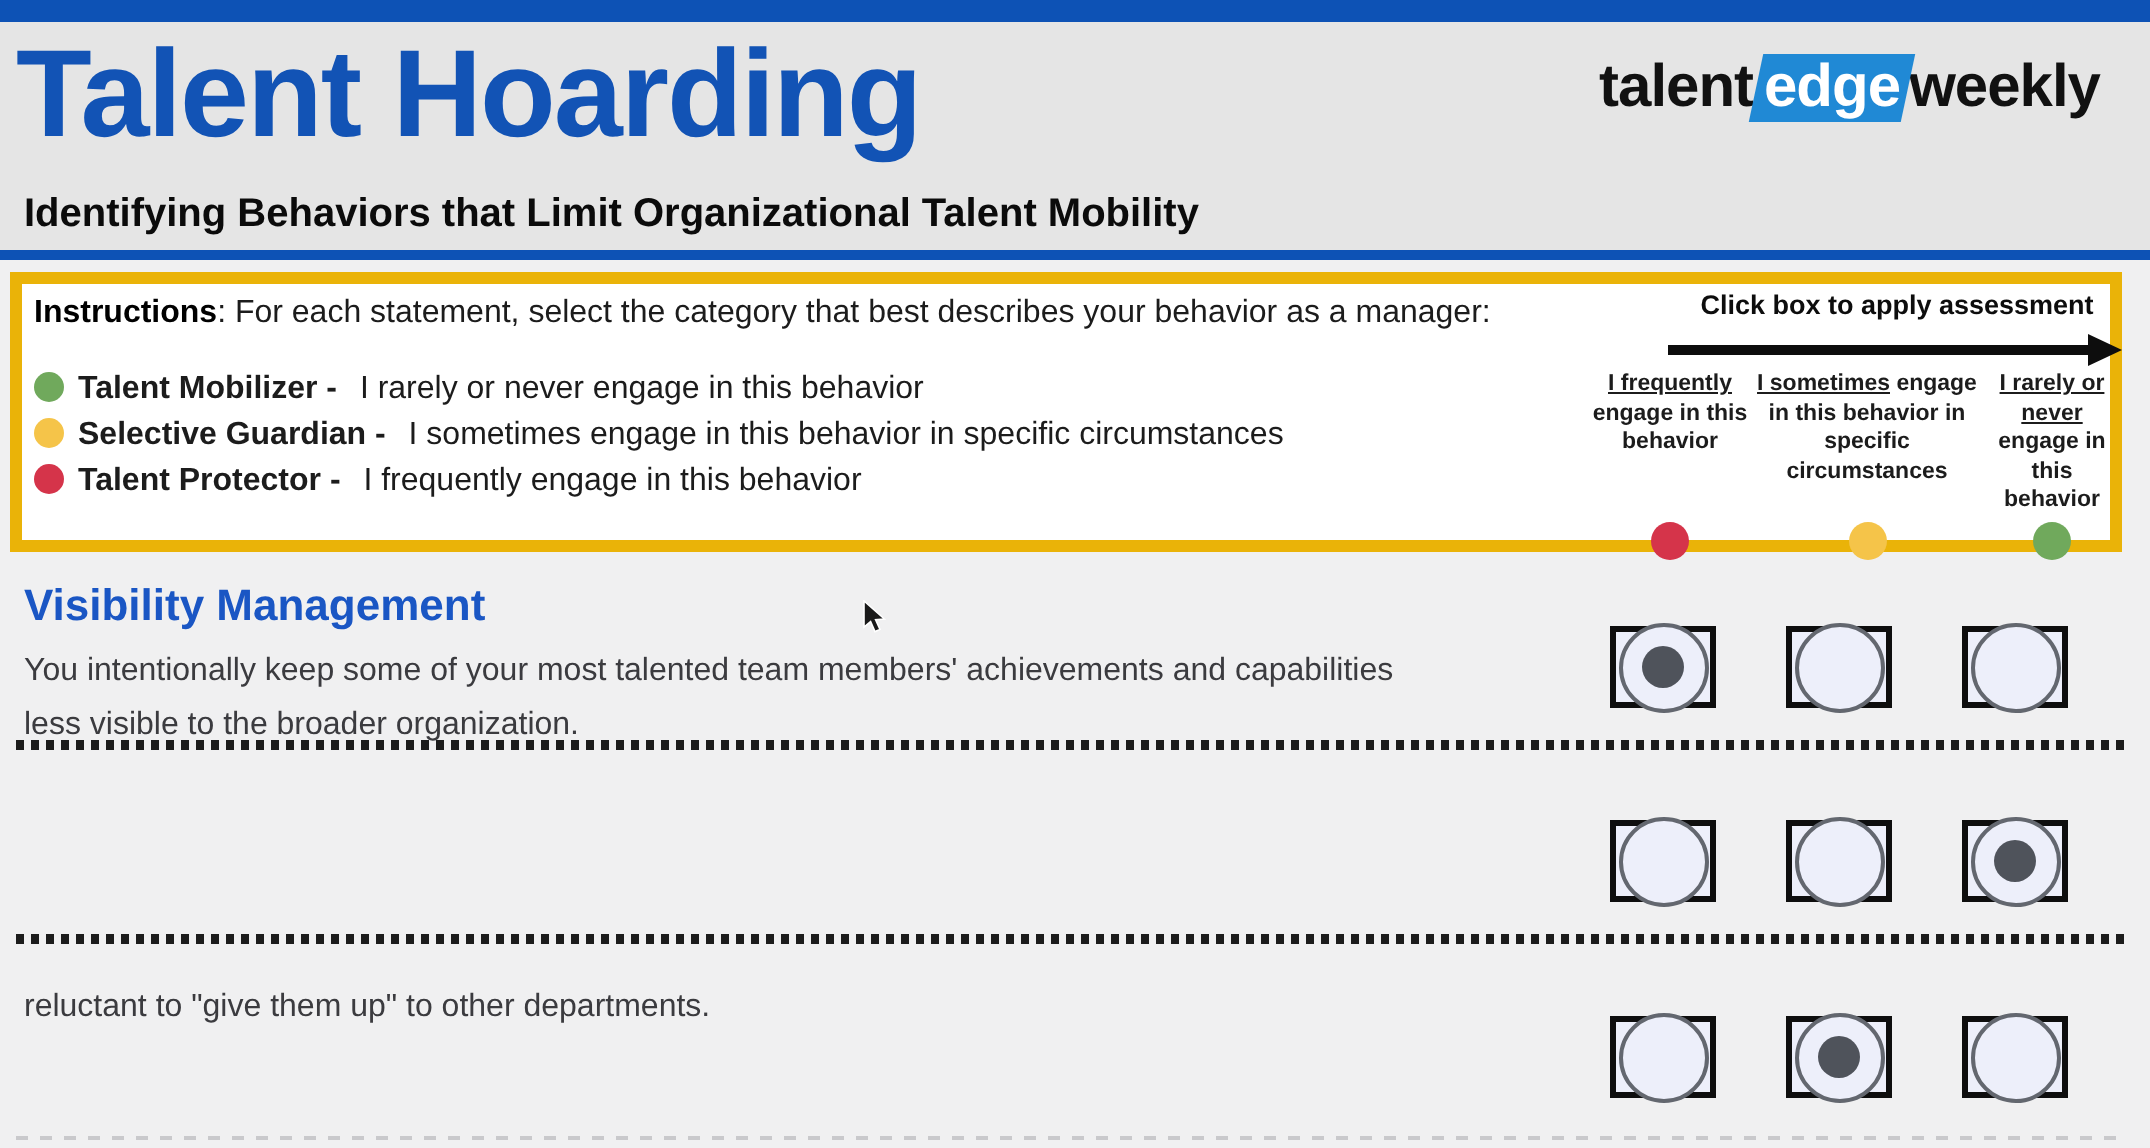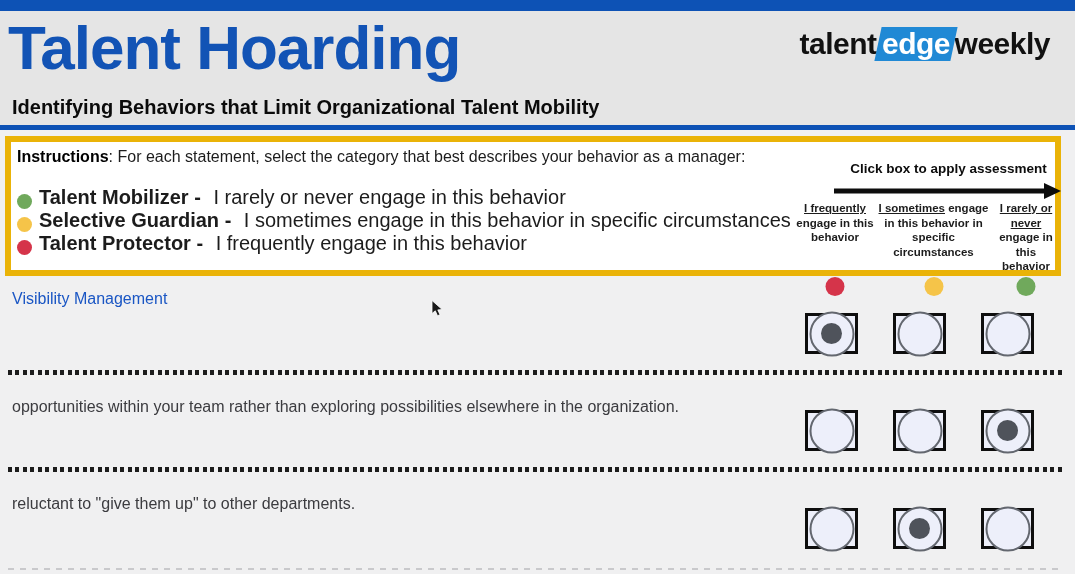--- a/index.html
+++ b/index.html
@@ -21,43 +21,43 @@
 
   .divider { position:absolute; left:0; top:125px; width:1075px; height:5px; background:#0d52b5; }
 
   .lower-bg { position:absolute; left:0; top:130px; width:1075px; height:444px; background:#f0f0f1; }
 
   .instructions-box { position:absolute; left:5px; top:136px; width:1056px; height:140px;
           background:#ffffff; border:6px solid #eab308; }
   .intro { position:absolute; left:6px; top:6px; font-size:16px; color:#1c1c1c; }
   .intro b { color:#000; }
   .legend { position:absolute; left:6px; top:44px; list-style:none; }
-  .legend li { display:flex; align-items:flex-end; gap:7px; height:23px; font-size:20px; color:#1c1c1c; }
+  .legend li { display:flex; align-items:flex-start; gap:7px; height:23px; font-size:16px; color:#1c1c1c; }
   .legend .dot { width:15px; height:15px; border-radius:50%; flex:0 0 auto; }
   .legend b { white-space:pre; }
 
-  .assess { position:absolute; left:785px; top:19px; width:265px; height:134px; }
+  .assess { position:absolute; left:785px; top:3px; width:265px; height:134px; }
   .click-label { margin-left:45px; width:215px; text-align:center; font-size:13.5px; font-weight:bold; color:#0d0d0d; }
   .assess-arrow { position:absolute; left:38px; top:22px; }
   .cols { position:absolute; left:0; top:40px; width:263px; display:flex; justify-content:space-between; }
   .col { position:relative; height:95px; text-align:center; font-size:11.5px; font-weight:bold;
          color:#1c1c1c; line-height:14.5px; }
   .col:nth-child(1){ width:78px; }
   .col:nth-child(2){ width:112px; }
   .col:nth-child(3){ width:66px; }
   .col .u { text-decoration:underline; }
   .col .dot { position:absolute; left:50%; bottom:0; transform:translateX(-50%);
               width:19px; height:19px; border-radius:50%; }
 
   main { position:absolute; left:0; top:277px; width:1075px; }
   section { position:relative; padding:13px 12px 0; }
   section:nth-of-type(1){ height:103px; }
   section:nth-of-type(2){ height:97px; }
   section:nth-of-type(3){ height:97px; }
-  section h2 { font-size:16px; font-weight:normal; color:#1a56c4; margin-bottom:6px; }
+  section h2 { font-size:22px; font-weight:bold; color:#1a56c4; margin-bottom:6px; }
   section p { font-size:16px; line-height:27px; color:#3b3b3f; width:780px; }
   section p .ln { display:block; }
   .sep { position:absolute; left:8px; right:13px; bottom:5px; height:5px;
          background:repeating-linear-gradient(90deg,#1c1c1c 0 4px,transparent 4px 7.5px); }
   section:nth-of-type(3) .sep { height:2px; bottom:4px;
          background:repeating-linear-gradient(90deg,#c9c9cc 0 6px,transparent 6px 12px); }
 
   .row-boxes { position:absolute; left:790px; display:flex; gap:35px; padding-left:15px; }
   section:nth-of-type(1) .row-boxes{ top:36px; }
   section:nth-of-type(2) .row-boxes{ top:30px; }
@@ -139,39 +139,42 @@
           </div>
 
       </div>
     </div>
   </div>
 
   <main>
 
       <section>
         <h2>Visibility Management</h2>
+        <p>
+          <span class="ln">You intentionally keep some of your most talented team members' achievements and capabilities</span>
+          <span class="ln">less visible to the broader organization.</span>
+        </p>
         <div class="row-boxes">
           <div class="cbx selected">
             <div class="circle">
               <div class="inner-dot"></div>
             </div>
           </div>
           <div class="cbx">
             <div class="circle"></div>
           </div>
           <div class="cbx">
             <div class="circle"></div>
           </div>
         </div>
         <div class="sep"></div>
       </section>
 
       <section>
         <p>
-          <span class="ln">opportunities within your team rather than exploring possibilities elsewhere in the organization.</span>
         </p>
         <div class="row-boxes">
           <div class="cbx">
             <div class="circle"></div>
           </div>
           <div class="cbx">
             <div class="circle"></div>
           </div>
           <div class="cbx selected">
             <div class="circle">

